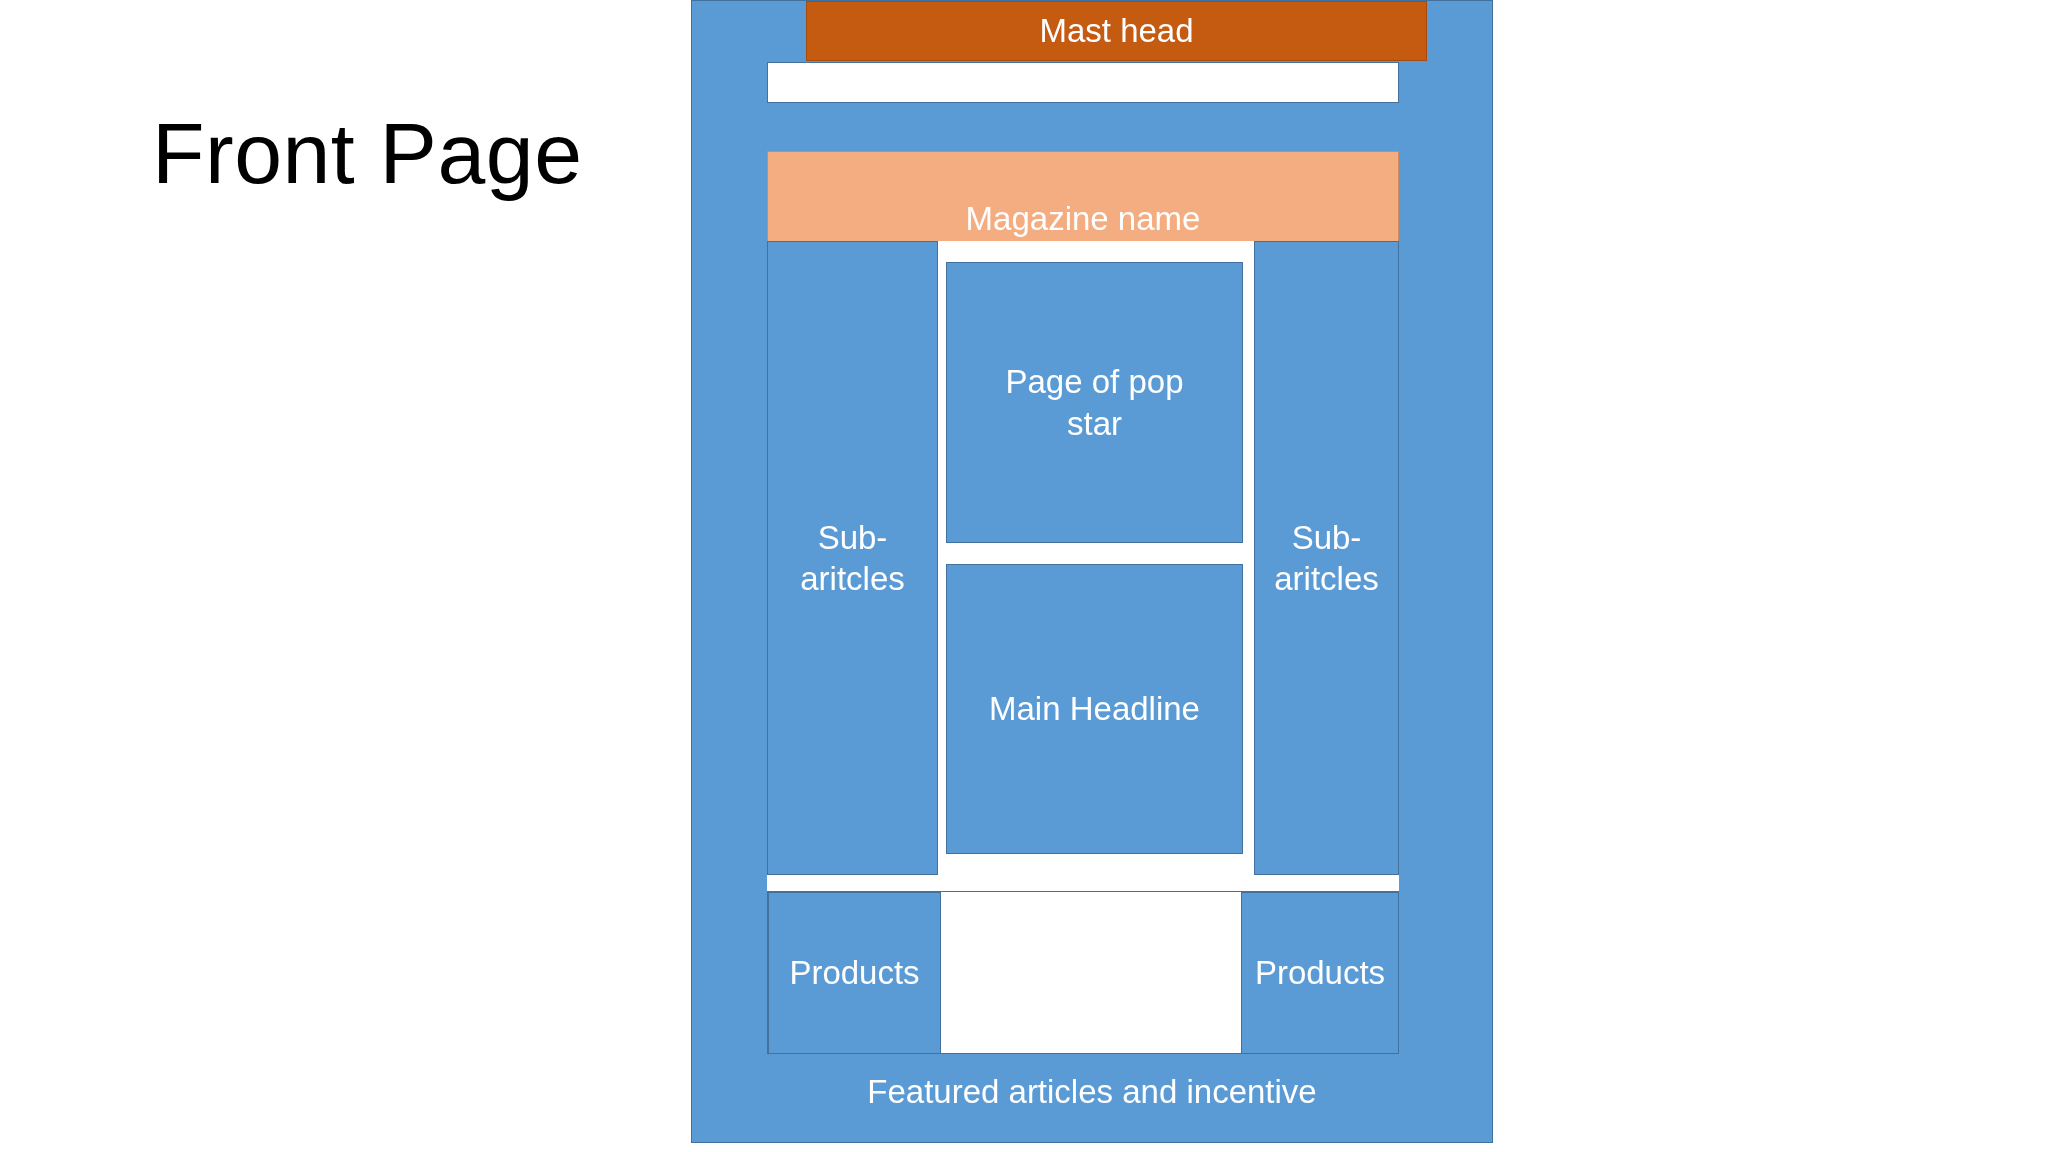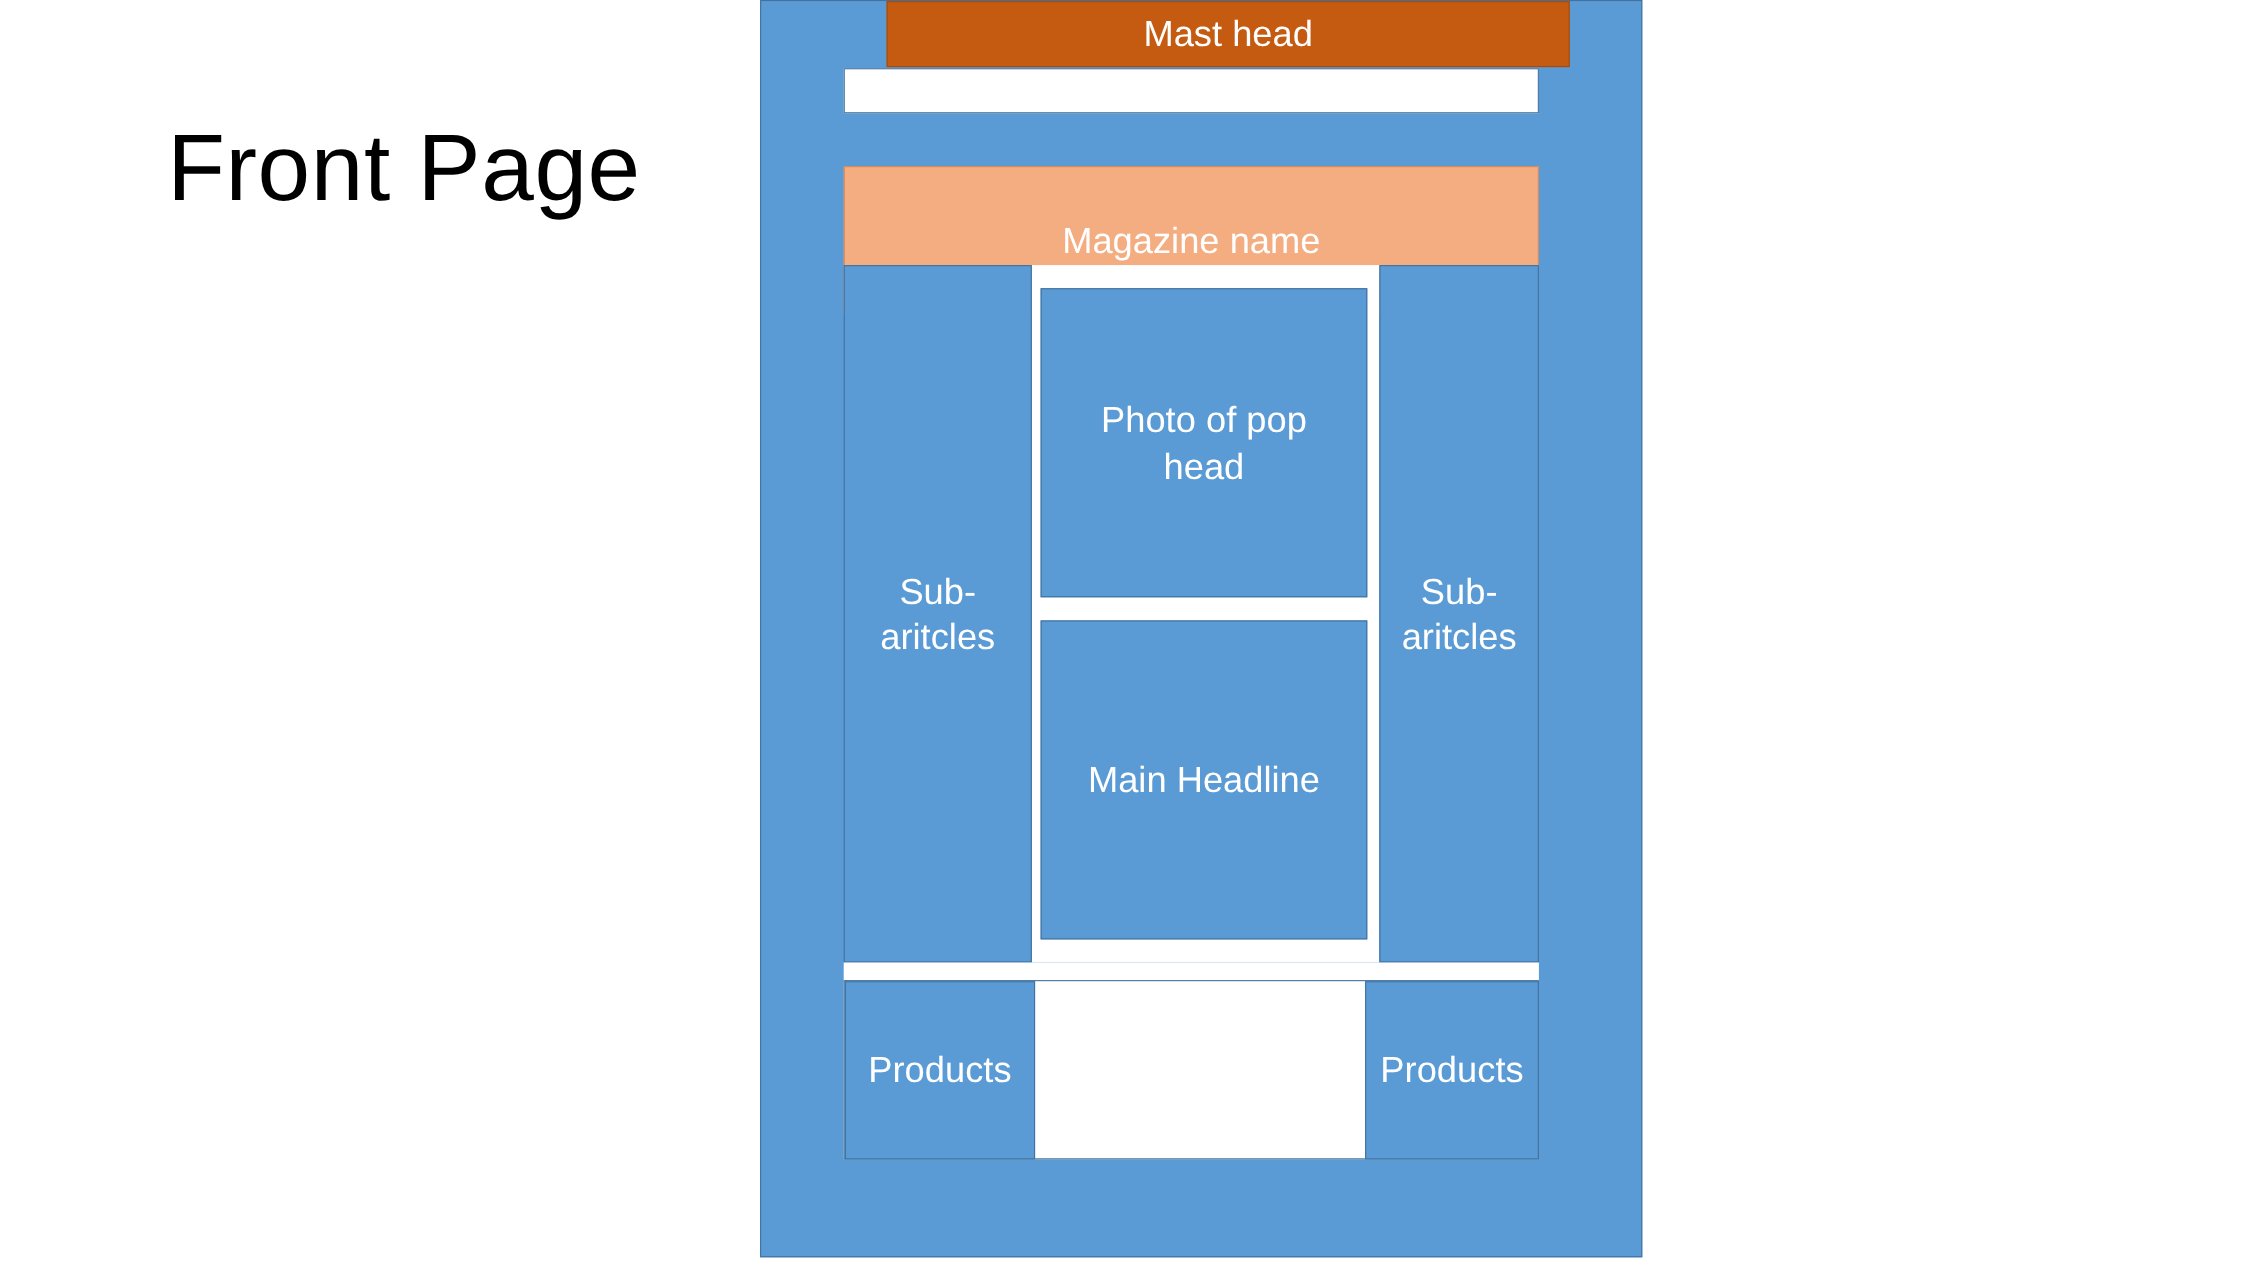--- a/index.html
+++ b/index.html
@@ -205,33 +205,34 @@
 
   <div class="box blue-box sub-left">
     <span class="label">Sub-aritcles</span>
   </div>
 
   <div class="box blue-box sub-right">
     <span class="label">Sub-aritcles</span>
   </div>
 
   <div class="box blue-box photo-box">
-    <span class="label">Photo of pop head</span>
+    <span class="label">Page of pop star</span>
   </div>
 
   <div class="box blue-box headline-box">
     <span class="label">Main Headline</span>
   </div>
 
   <div class="box gap-strip"></div>
 
   <div class="box products-white"></div>
 
   <div class="box blue-box product-left">
     <span class="label">Products</span>
   </div>
 
   <div class="box blue-box product-right">
     <span class="label">Products</span>
   </div>
 
+  <div class="footer-caption">Featured articles and incentive</div>
 
 </div>
 
 </body></html>

